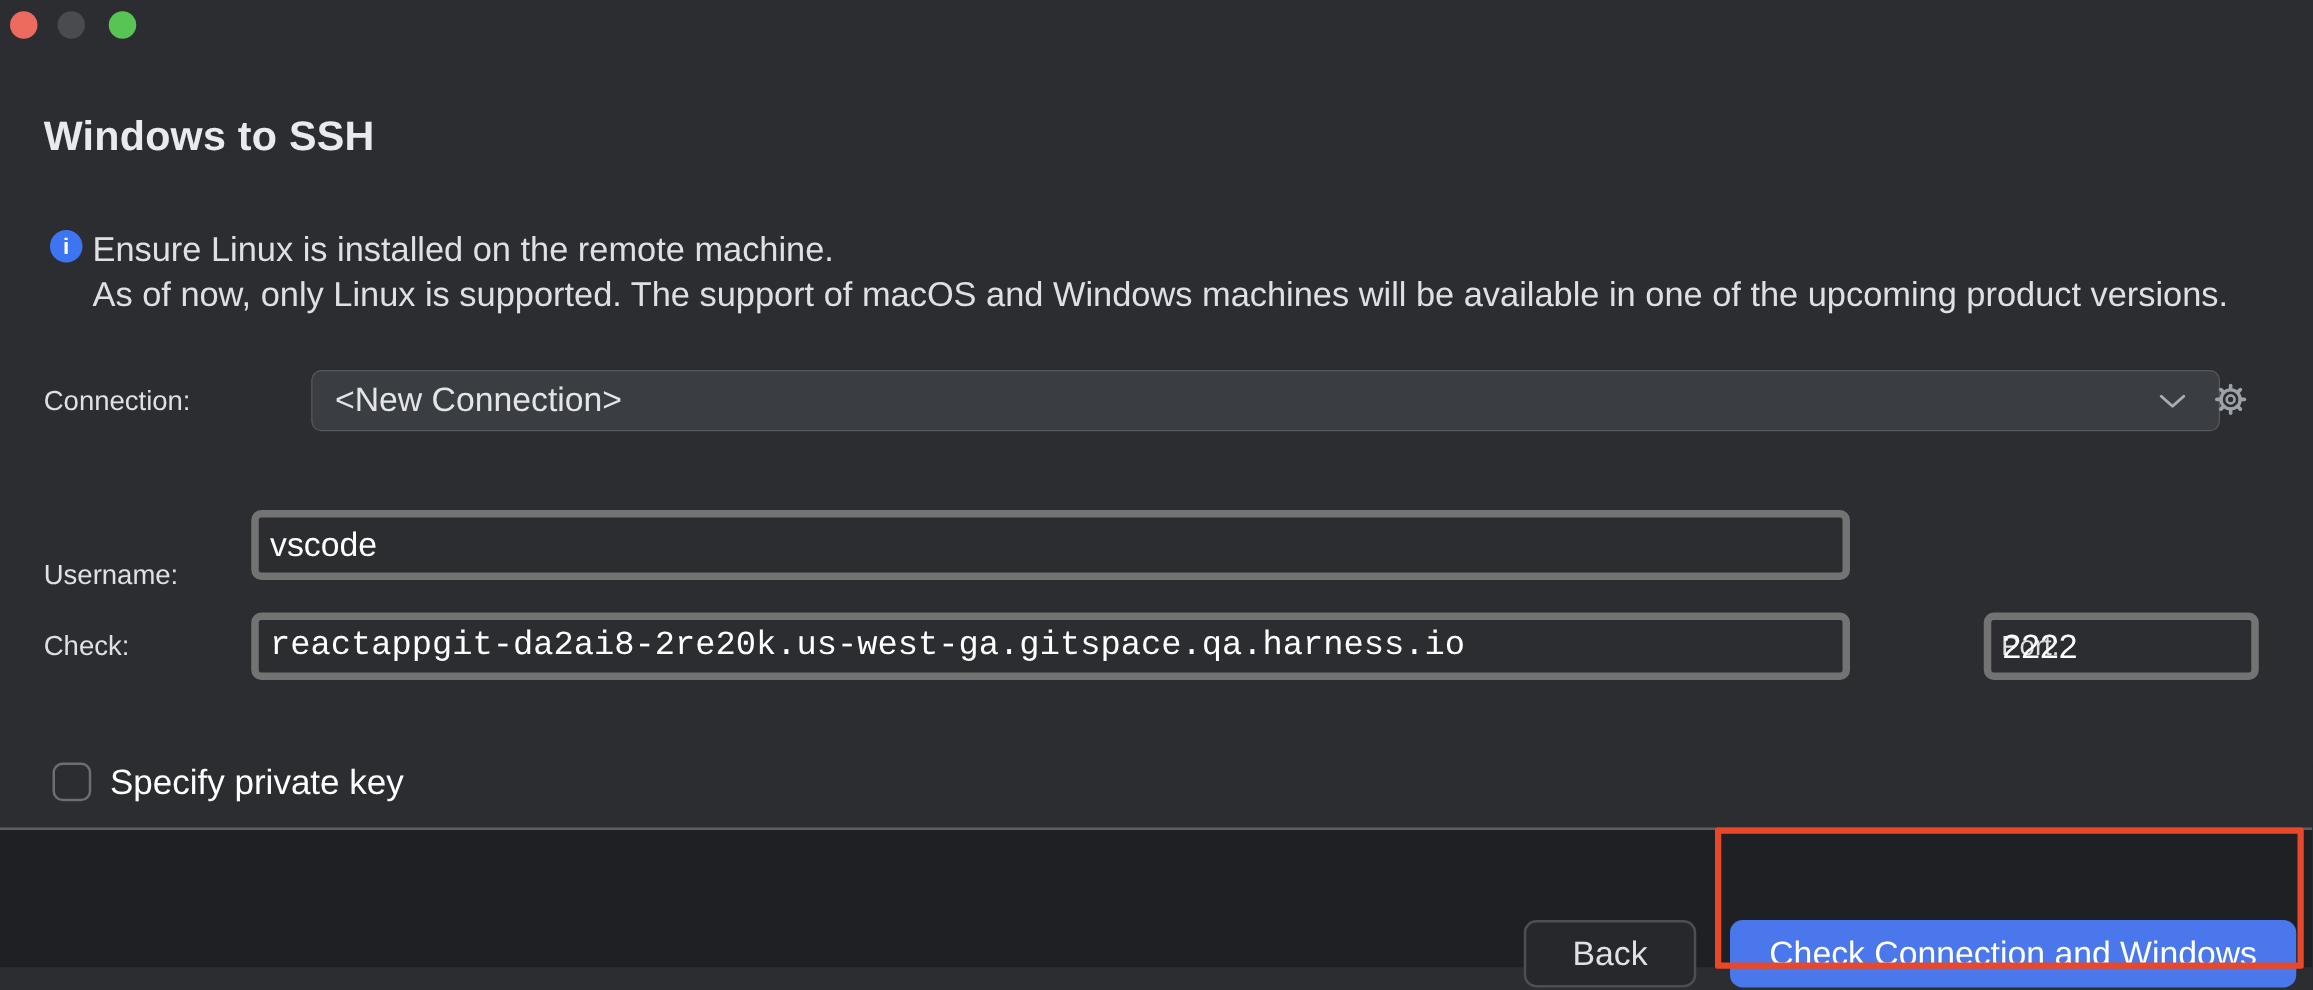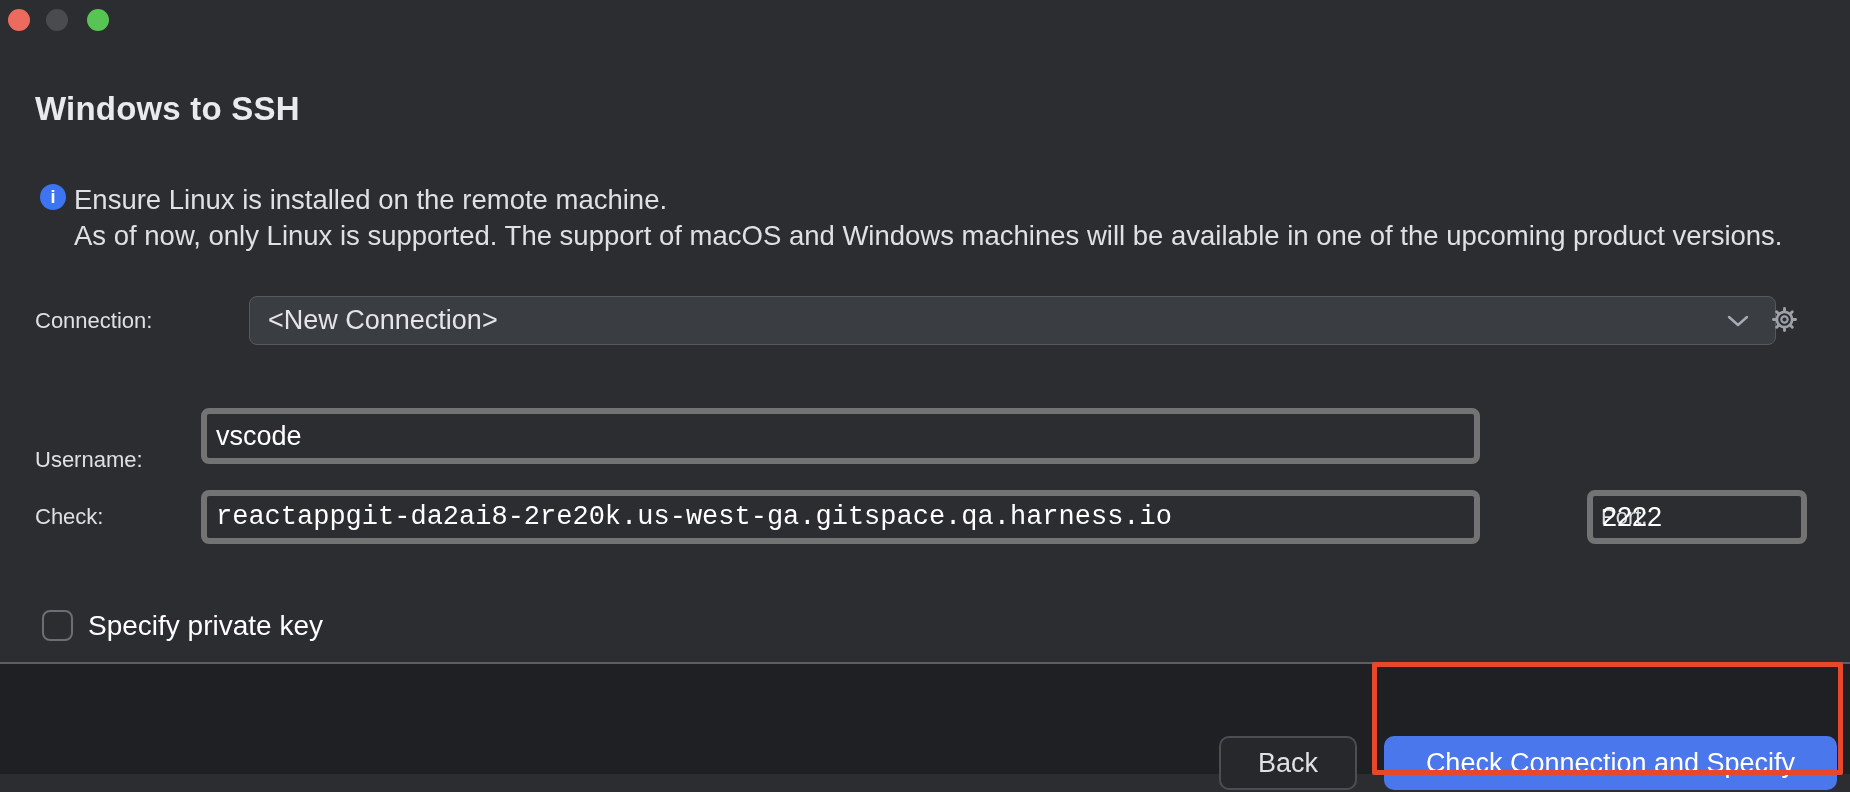--- a/index.html
+++ b/index.html
@@ -146,17 +146,17 @@
   <input type="text" class="field port" value="2222" style="">
 
   <span class="checkbox" role="checkbox" aria-checked="false"></span>
   <span class="checkbox-label">Specify private key</span>
 
   <div class="separator"></div>
   <div class="footer"></div>
   <div class="bottom-strip"></div>
 
   <button class="btn back">Back</button>
-  <button class="btn primary">Check Connection and Specify</button>
+  <button class="btn primary">Check Connection and Windows</button>
 
   <div class="annotation"></div>
 
 </div>
 
 </body></html>

